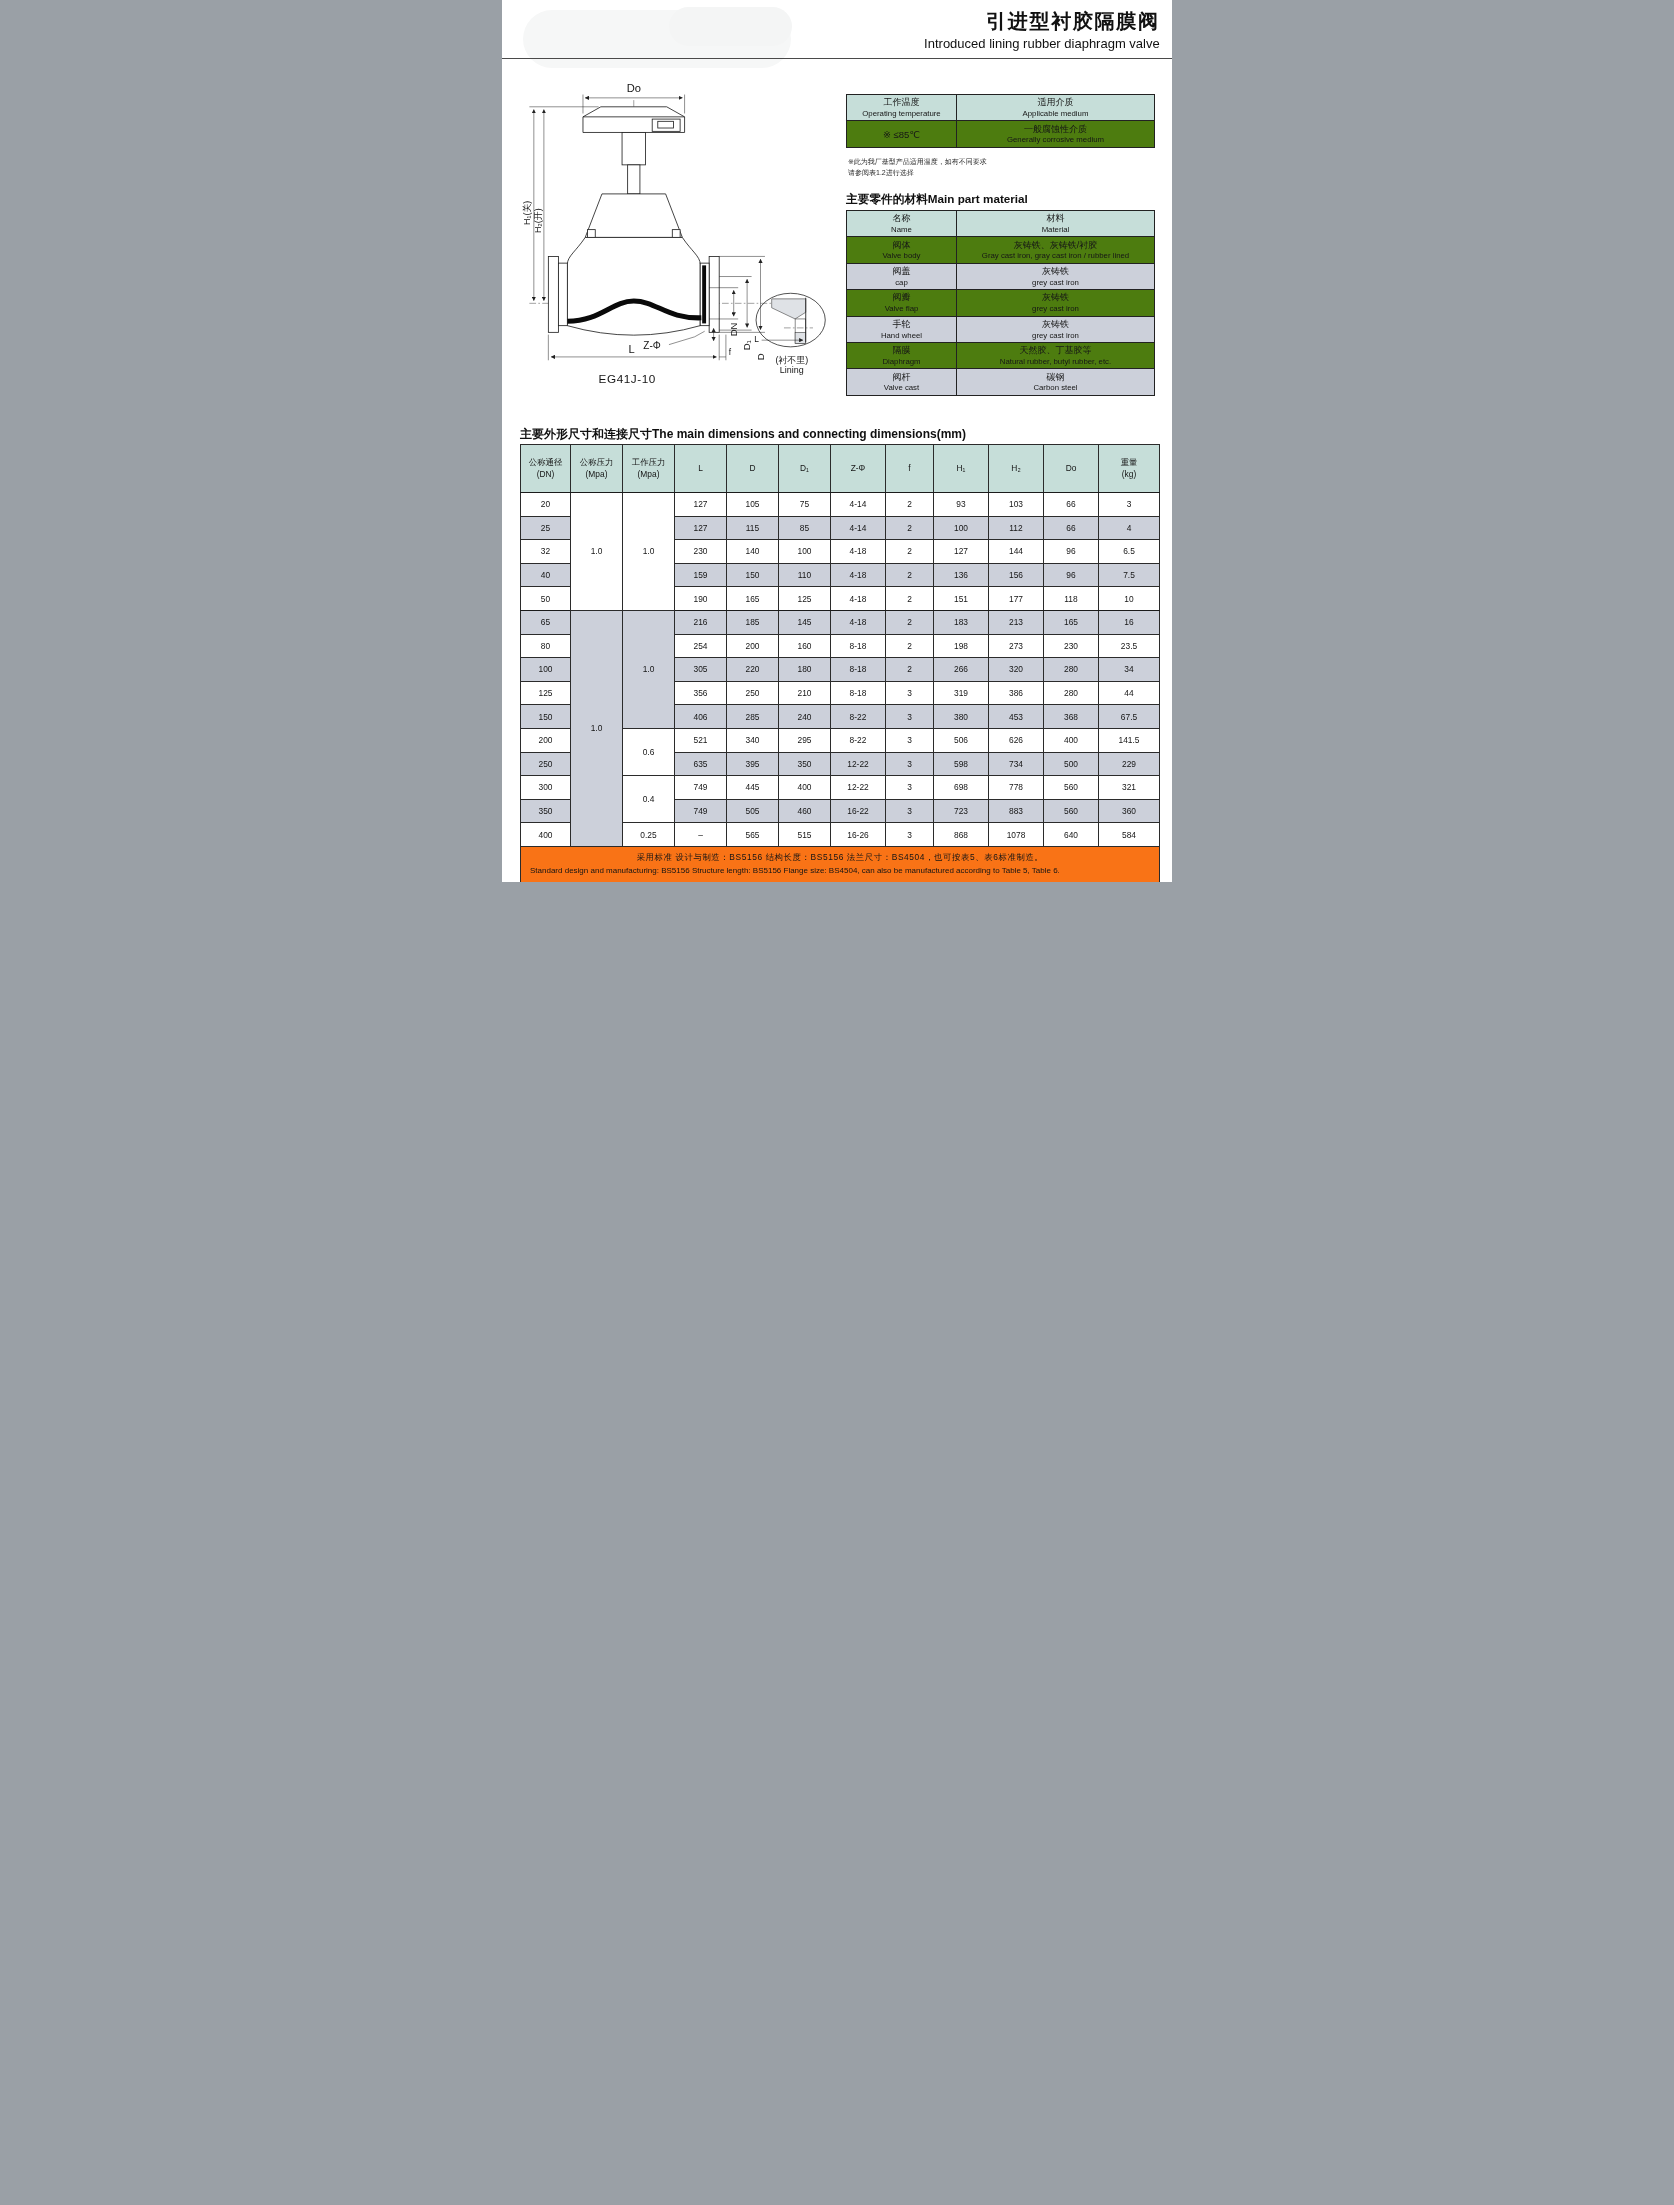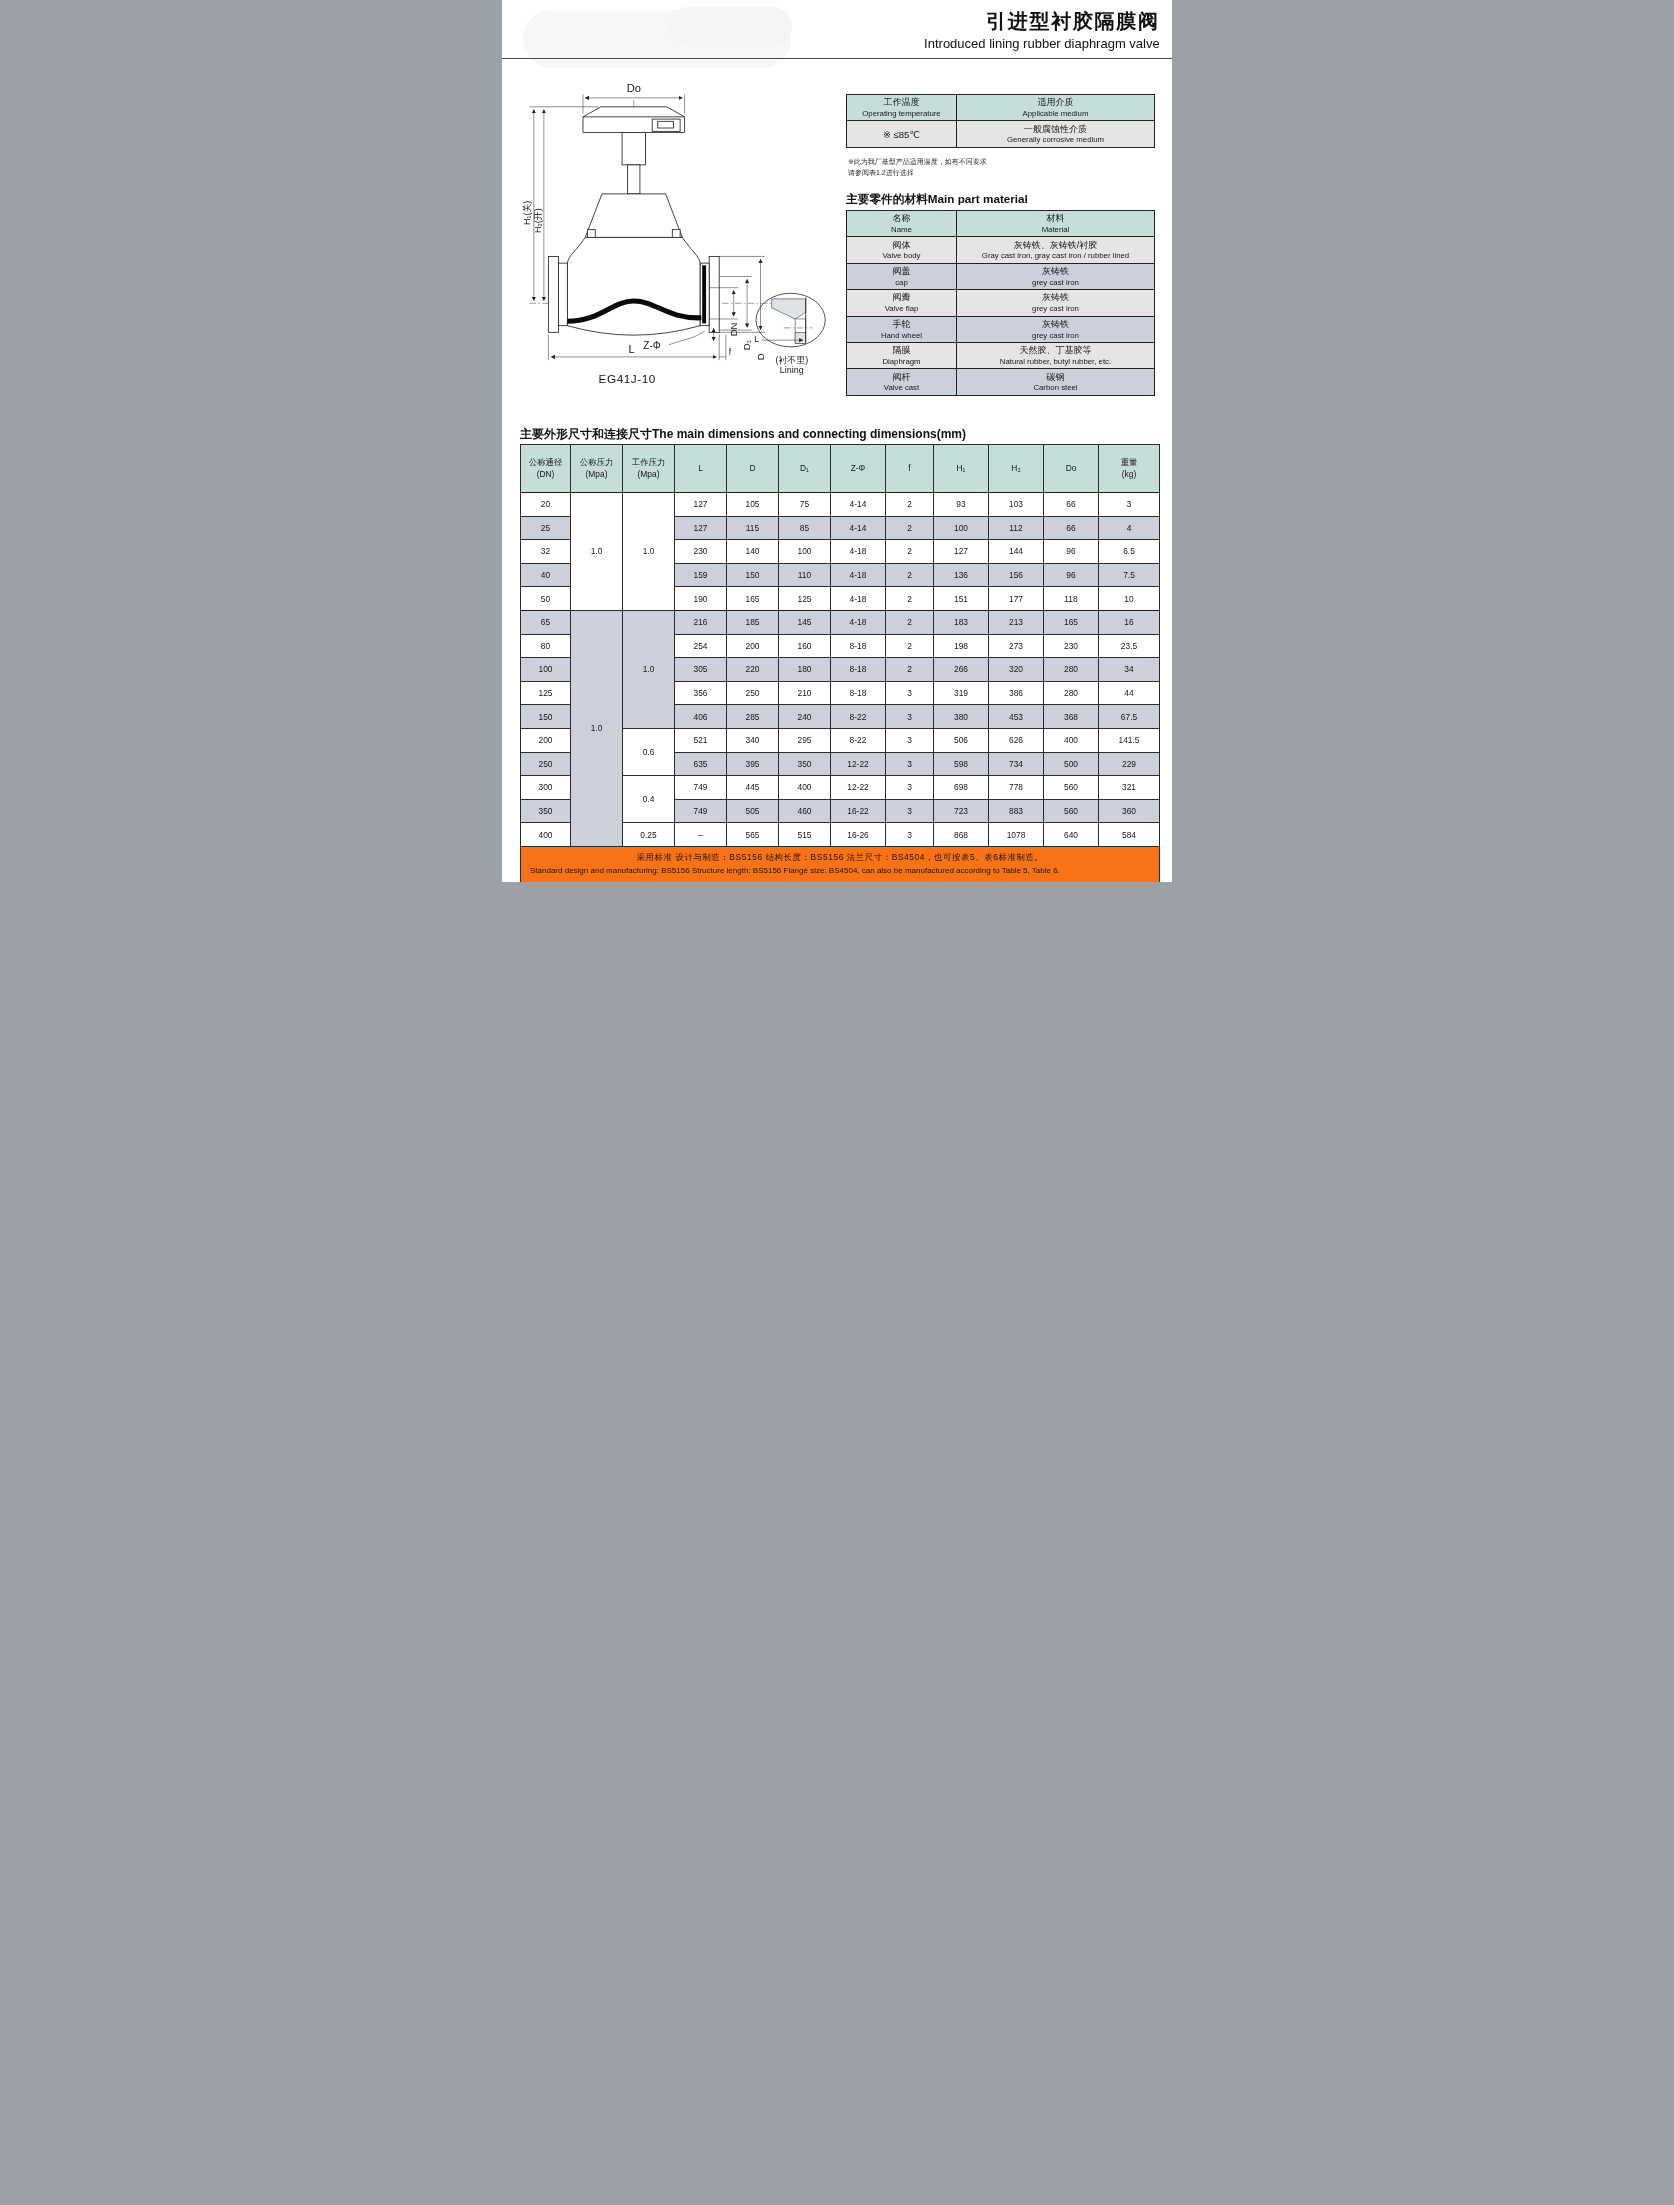--- a/index.html
+++ b/index.html
@@ -9,21 +9,21 @@
   .watermark2{position:absolute;left:167px;top:6.7px;width:123px;height:39px;background:#f4f5f5;border-radius:22px;}
   .header{position:absolute;right:12.3px;top:7.8px;text-align:right;}
   .title-cn{font-size:20px;font-weight:bold;letter-spacing:1.7px;color:#111;margin-left:31px;}
   .title-en{font-size:13px;color:#111;margin-top:1.7px;}
   .rule{position:absolute;left:0;top:58px;width:100%;height:1.1px;background:#4a4a4a;}
   .heading{position:absolute;font-weight:bold;font-size:11.7px;color:#101010;white-space:nowrap;}
   #spec-heading{left:344px;top:76px;margin-top:33px;}
   #material-heading{left:344px;top:192px;}
   #dims-heading{left:18px;top:426px;font-size:12px;}
   .info-table{position:absolute;border-collapse:collapse;width:308px;table-layout:fixed;}
-  .info-table th,.info-table td{border:0.8px solid #222;text-align:center;vertical-align:middle;padding:2.2px 3.3px;background:#e5e5e5;}
+  .info-table th,.info-table td{border:0.8px solid #222;text-align:center;vertical-align:middle;padding:2.2px 3.3px;background:#4d7c0f;}
   .info-table th{background:#c6ded9;font-weight:normal;}
   #spec-table{left:344px;top:94px;}
   #material-table{left:344px;top:210px;}
   .material-alt td{background:#ccd0da !important;}
   .cn{font-size:9px;line-height:1.3;}
   .en{font-size:7.8px;line-height:1.2;}
   .big{font-size:9.5px;}
   .spec-note{position:absolute;left:346px;top:157px;font-size:7px;line-height:1.55;color:#2b2b2b;}
   .drawing{position:absolute;left:14.5px;top:80px;width:324px;height:316px;}
   .drawing text{font-family:"Liberation Sans","DejaVu Sans",sans-serif;fill:#141414;}

